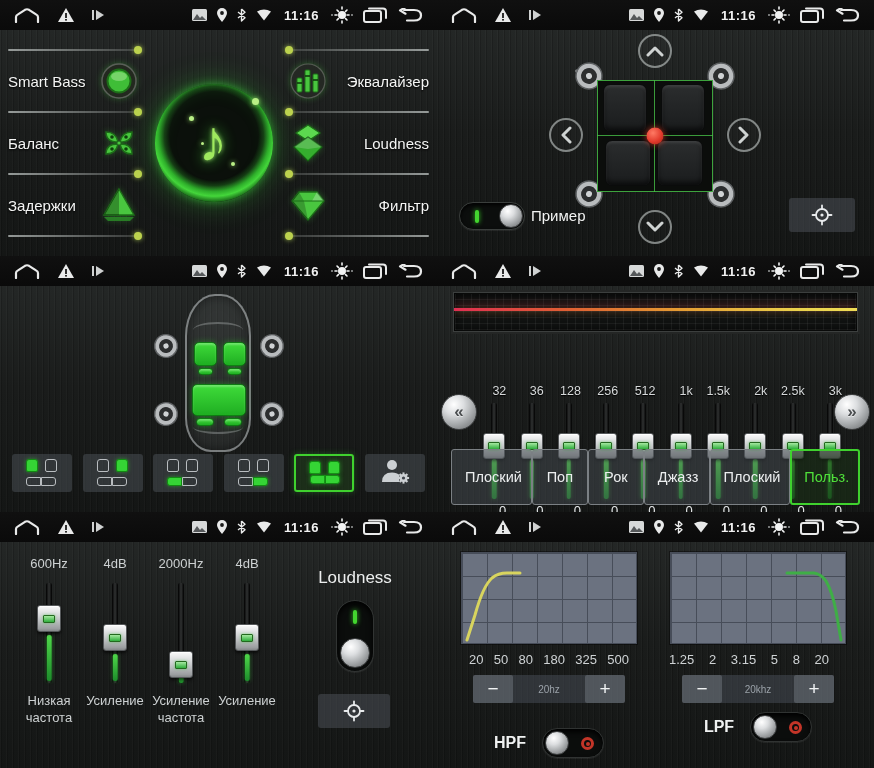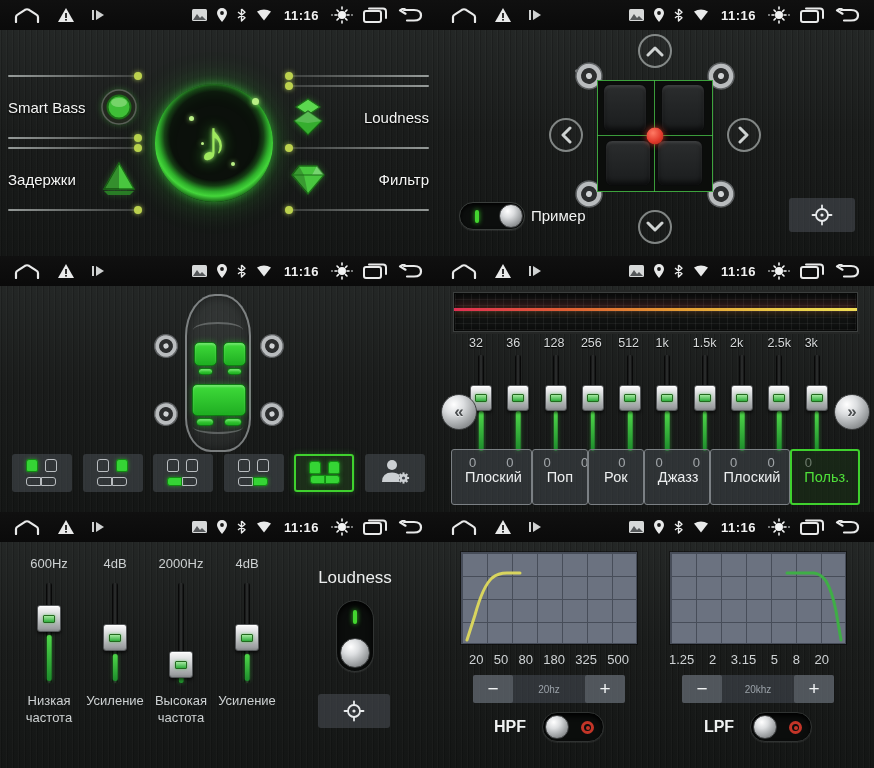--- a/index.html
+++ b/index.html
@@ -99,21 +99,21 @@
   .spectrum { position:absolute; left:16px; right:16px; top:6px; height:40px; background:#101211; border:1px solid #3c3f3e;
     box-shadow:0 0 0 2px #242625, inset 0 0 8px #000; overflow:hidden; }
   .spectrum .grid { position:absolute; inset:1px;
     background:
       repeating-linear-gradient(90deg, rgba(255,255,255,.055) 0 1px, transparent 1px 8px),
       repeating-linear-gradient(0deg, rgba(255,255,255,.05) 0 1px, transparent 1px 6px); }
   .spectrum .trace { position:absolute; left:0; right:0; top:15px; height:2.5px;
     background:linear-gradient(90deg,#e02f52,#df5f33 28%,#e59a32 55%,#ead04b 85%,#f0dc55);
     box-shadow:0 -3px 9px rgba(225,60,70,.45), 0 2px 6px rgba(230,170,60,.25); }
   .eq-bands { position:absolute; left:32px; right:32px; top:50px; display:flex; }
-  .eq-band { flex:1; display:flex; flex-direction:column; align-items:flex-start; }
+  .eq-band { flex:1; display:flex; flex-direction:column; align-items:flex-end;margin-top:48px; }
   .eq-freq { height:17px; font-size:12.5px; color:#d6d9da; text-shadow:0 1px 1px #000; }
   .vslider { position:relative; width:24px; height:100px; cursor:pointer; }
   .tr-top { position:absolute; left:50%; transform:translateX(-50%); top:2px; width:6px; border-radius:2px;
     background:linear-gradient(90deg,#000,#303232 50%,#000); }
   .tr-bot { position:absolute; left:50%; transform:translateX(-50%); width:4.5px; border-radius:2px;
     background:linear-gradient(180deg,#4fd84a,#1d8c2b); box-shadow:0 0 4px rgba(60,205,60,.45); }
   .handle { position:absolute; left:50%; transform:translateX(-50%); width:22px; height:26px; border-radius:3px;
     background:linear-gradient(180deg,#fbfbfb,#d3d5d7 40%,#9b9ea0 90%,#85888a); border:1px solid #55585a;
     box-shadow:0 2px 3px rgba(0,0,0,.6), inset 0 1px 0 #fff; display:flex; align-items:center; justify-content:center; cursor:grab; }
   .handle .win { width:12px; height:8px; border:1px solid #23691f; border-radius:1px;
@@ -154,21 +154,21 @@
   .xo-grid svg { position:absolute; inset:0; }
   .ticks { position:absolute; top:110px; width:176px; display:flex; justify-content:space-between; padding:0 8px; }
   .ticks.lft { left:24px; } .ticks.rgt { left:224px; }
   .tick { font-size:13px; color:#cfd3d5; }
   .stepper { position:absolute; top:133px; width:152px; height:28px; background:rgba(74,80,89,.5); border-radius:2px; display:flex; }
   .stepper.lft { left:36px; } .stepper.rgt { left:245px; }
   .step-btn { width:40px; display:flex; align-items:center; justify-content:center; background:rgba(130,137,146,.4);
     color:#f0f2f3; font-size:19px; cursor:pointer; border-radius:2px; }
   .step-val { flex:1; display:flex; align-items:center; justify-content:center; color:#9aa1a8; font-size:10px; }
   .xo-toggle-row { position:absolute; top:170px; width:176px; display:flex; align-items:center; justify-content:center; gap:16px; }
-  .xo-toggle-row.lft { left:24px; } .xo-toggle-row.rgt { left:233px; }
+  .xo-toggle-row.lft { left:24px;margin-top:16px; } .xo-toggle-row.rgt { left:233px; }
   .xo-label { color:#f0f2f2; font-size:16px; font-weight:bold; }
   .toggle-hpf { position:relative; width:62px; height:30px; border-radius:15px; background:#0b0d0c; border:1px solid #303332;
     box-shadow:inset 0 3px 5px #000, 0 1px 1px rgba(255,255,255,.07); cursor:pointer; }
   .toggle-hpf .knob { position:absolute; left:2px; top:2px; width:24px; height:24px; border-radius:50%; }
   .toggle-hpf .off-ring { position:absolute; right:9px; top:8px; width:13px; height:13px; border-radius:50%; border:3px solid #c33528;
     display:flex; align-items:center; justify-content:center; }
   .toggle-hpf .off-ring::after { content:""; width:4px; height:4px; border-radius:50%; background:#c33528; }
 
   .target-icon svg, .crosshair svg { display:block; }
 </style>
@@ -263,20 +263,40 @@
           <span class="menu-label">Smart Bass</span>
           <span class="menu-icon">
             <svg width="42" height="42" viewBox="0 0 42 42">
                 <circle cx="21" cy="21" r="17" fill="#23291f" stroke="#5a5f58" stroke-width="1.5"></circle>
                 <circle cx="21" cy="21" r="11.5" fill="#3fbe37" stroke="#1d6e18" stroke-width="2"></circle>
                 <ellipse cx="21" cy="16.5" rx="8" ry="4.5" fill="rgba(220,255,200,.35)"></ellipse>
               </svg>
           </span>
         </div>
         <div class="sep sep-r"></div>
+        <div class="menu-item">
+          <span class="menu-label">Баланс</span>
+          <span class="menu-icon">
+            <svg width="42" height="42" viewBox="0 0 42 42">
+                <g fill="#49c63f" stroke="#1d6e18" stroke-width="1.4">
+                  <path d="M20 20 Q8 20 8 10 Q18 10 20 20 Z"></path>
+                  <path d="M22 20 Q34 20 34 10 Q24 10 22 20 Z"></path>
+                  <path d="M20 22 Q8 22 8 32 Q18 32 20 22 Z"></path>
+                  <path d="M22 22 Q34 22 34 32 Q24 32 22 22 Z"></path>
+                </g>
+                <g fill="#10400d">
+                  <circle cx="14" cy="15" r="1.8"></circle>
+                  <circle cx="28" cy="15" r="1.8"></circle>
+                  <circle cx="14" cy="27" r="1.8"></circle>
+                  <circle cx="28" cy="27" r="1.8"></circle>
+                </g>
+                <circle cx="21" cy="21" r="1.6" fill="#49c63f"></circle>
+              </svg>
+          </span>
+        </div>
         <div class="sep sep-r"></div>
         <div class="menu-item">
           <span class="menu-label">Задержки</span>
           <span class="menu-icon">
             <svg width="42" height="42" viewBox="0 0 42 42">
                 <path d="M21 5 L36 31 L6 31 Z" fill="#49c63f" stroke="#1d6e18" stroke-width="1.4"></path>
                 <path d="M21 5 L21 31 L6 31 Z" fill="rgba(0,0,0,.28)"></path>
                 <path d="M6 33 L36 33 L32 37 L10 37 Z" fill="#2c8f28" opacity=".8"></path>
               </svg>
           </span>
@@ -287,20 +307,38 @@
         <div class="big-knob">
           <span class="note">♪</span>
           <span class="spark sp1"></span>
           <span class="spark sp2"></span>
           <span class="spark sp3"></span>
           <span class="spark sp4"></span>
         </div>
       </div>
       <div class="menu-col menu-right">
         <div class="sep sep-l"></div>
+        <div class="menu-item">
+          <span class="menu-icon">
+            <svg width="42" height="42" viewBox="0 0 42 42">
+                <circle cx="21" cy="21" r="17" fill="#242823" stroke="#575c55" stroke-width="1.2"></circle>
+                <g fill="#49c63f" stroke="#1d6e18" stroke-width="1">
+                  <rect x="10" y="18" width="5" height="14" rx="1"></rect>
+                  <rect x="18" y="10" width="5" height="22" rx="1"></rect>
+                  <rect x="26" y="14" width="5" height="18" rx="1"></rect>
+                </g>
+                <g stroke="#0e3c0b" stroke-width="1.6">
+                  <line x1="10" y1="23" x2="15" y2="23"></line>
+                  <line x1="18" y1="16" x2="23" y2="16"></line>
+                  <line x1="26" y1="20" x2="31" y2="20"></line>
+                </g>
+              </svg>
+          </span>
+          <span class="menu-label">Эквалайзер</span>
+        </div>
         <div class="sep sep-l"></div>
         <div class="menu-item">
           <span class="menu-icon">
             <svg width="42" height="42" viewBox="0 0 42 42">
                 <path d="M21 3 L33 11 L21 19 L9 11 Z" fill="#5cd84f" stroke="#1d6e18" stroke-width="1.2"></path>
                 <path d="M21 15 L35 25 L21 39 L7 25 Z" fill="#35ae2e" stroke="#156012" stroke-width="1.2"></path>
                 <path d="M21 15 L35 25 L21 27 L7 25 Z" fill="rgba(255,255,255,.18)"></path>
               </svg>
           </span>
           <span class="menu-label">Loudness</span>
@@ -989,21 +1027,21 @@
 
       <div class="bass-col b3" style="left:145px; top:14px;">
         <div class="bass-top">2000Hz</div>
         <div class="vslider">
           <div class="tr-top"></div>
           <div class="tr-bot"></div>
           <div class="handle">
               <div class="win"></div>
             </div>
         </div>
-        <div class="bass-bottom">Высокая частота</div>
+        <div class="bass-bottom">Усиление частота</div>
       </div>
 
       <div class="bass-col b4" style="left:211px; top:14px;">
         <div class="bass-top">4dB</div>
         <div class="vslider">
           <div class="tr-top"></div>
           <div class="tr-bot"></div>
           <div class="handle">
               <div class="win"></div>
             </div>

